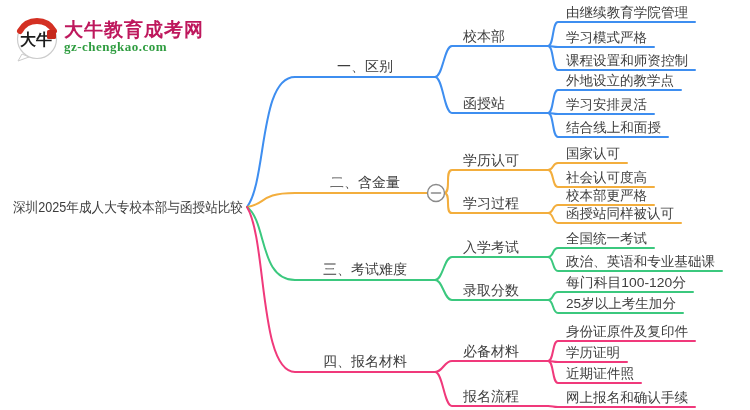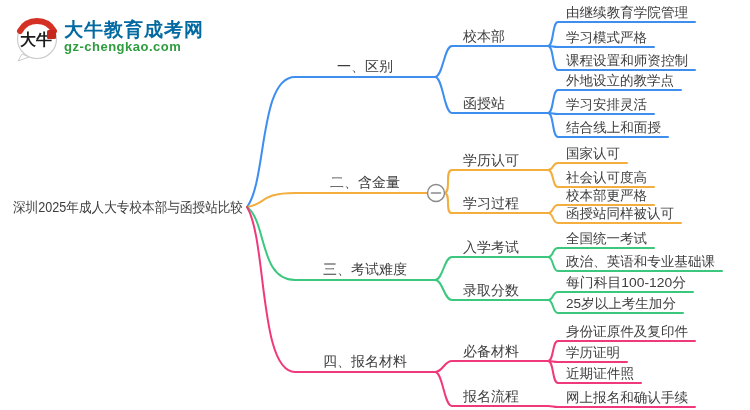--- a/index.html
+++ b/index.html
@@ -5,21 +5,21 @@
   html,body{margin:0;padding:0;background:#fff;}
   .stage{
     position:relative;width:750px;height:410px;background:#ffffff;overflow:hidden;
     font-family:"Liberation Sans","DejaVu Sans",sans-serif;
   }
   
   .logo{position:absolute;top:12px;left:13px;display:flex;align-items:center;gap:3px;}
   .logo-icon{width:48px;height:50px;flex:0 0 auto;}
   .logo-text{display:flex;flex-direction:column;line-height:1.15;}
   .site-name{font-size:19px;font-weight:bold;letter-spacing:1px;}
-  .site-url{font-size:13px;font-weight:bold;letter-spacing:.5px;}
+  .site-url{font-size:13px;font-weight:bold;letter-spacing:.5px;font-family:Liberation Serif, serif;}
   
   .mindmap{position:absolute;top:0;left:0;}
   .mindmap text{
     font-family:"Liberation Sans","DejaVu Sans",sans-serif;
     fill:#3d3d3d;
   }
   .mindmap path.connector{fill:none;stroke-linecap:round;stroke-linejoin:round;}
 </style>
 </head>
 <body>
@@ -28,21 +28,21 @@
 
   <a class="logo">
     <svg class="logo-icon" viewBox="0 0 48 50">
       <circle cx="24" cy="27" r="19.5" fill="#ffffff" stroke="#cccccc" stroke-width="1.2"></circle>
       <path d="M9,42 L5,49 L16,45 Z" fill="#ffffff" stroke="#cccccc" stroke-width="1"></path>
       <path d="M7,19 A19.5,19.5 0 0 1 41,19" fill="none" stroke="#d43023" stroke-width="6" stroke-linecap="round"></path>
       <text x="23" y="33" text-anchor="middle" font-size="16" font-weight="bold" fill="#1c1c1c">大牛</text>
       <rect x="34" y="18" width="9" height="9" rx="1.5" fill="#c5281c"></rect>
     </svg>
     <span class="logo-text">
-      <span class="site-name" style="color:#0369a1;">大牛教育成考网</span>
+      <span class="site-name" style="color:#be185d;">大牛教育成考网</span>
       <span class="site-url" style="color:#2e9c3f;">gz-chengkao.com</span>
     </span>
   </a>
 
   <svg id="mindmap" class="mindmap" width="750" height="410" viewBox="0 0 750 410">
       <text x="243" y="212" text-anchor="end" font-size="14" textLength="230" lengthAdjust="spacingAndGlyphs">深圳2025年成人大专校本部与函授站比较</text>
       <path class="connector" stroke="#3e8ef0" stroke-width="2" d="M 247 207 C 267 181, 259 77, 295 77 L 435 77"></path>
       <text x="365" y="71" text-anchor="middle" font-size="14" textLength="56" lengthAdjust="spacingAndGlyphs">一、区别</text>
       <path class="connector" stroke="#3e8ef0" stroke-width="2" d="M 435 77 C 443 77, 444 46, 452 46 L 548 46"></path>
       <text x="463" y="41" font-size="14" textLength="42" lengthAdjust="spacingAndGlyphs">校本部</text>

